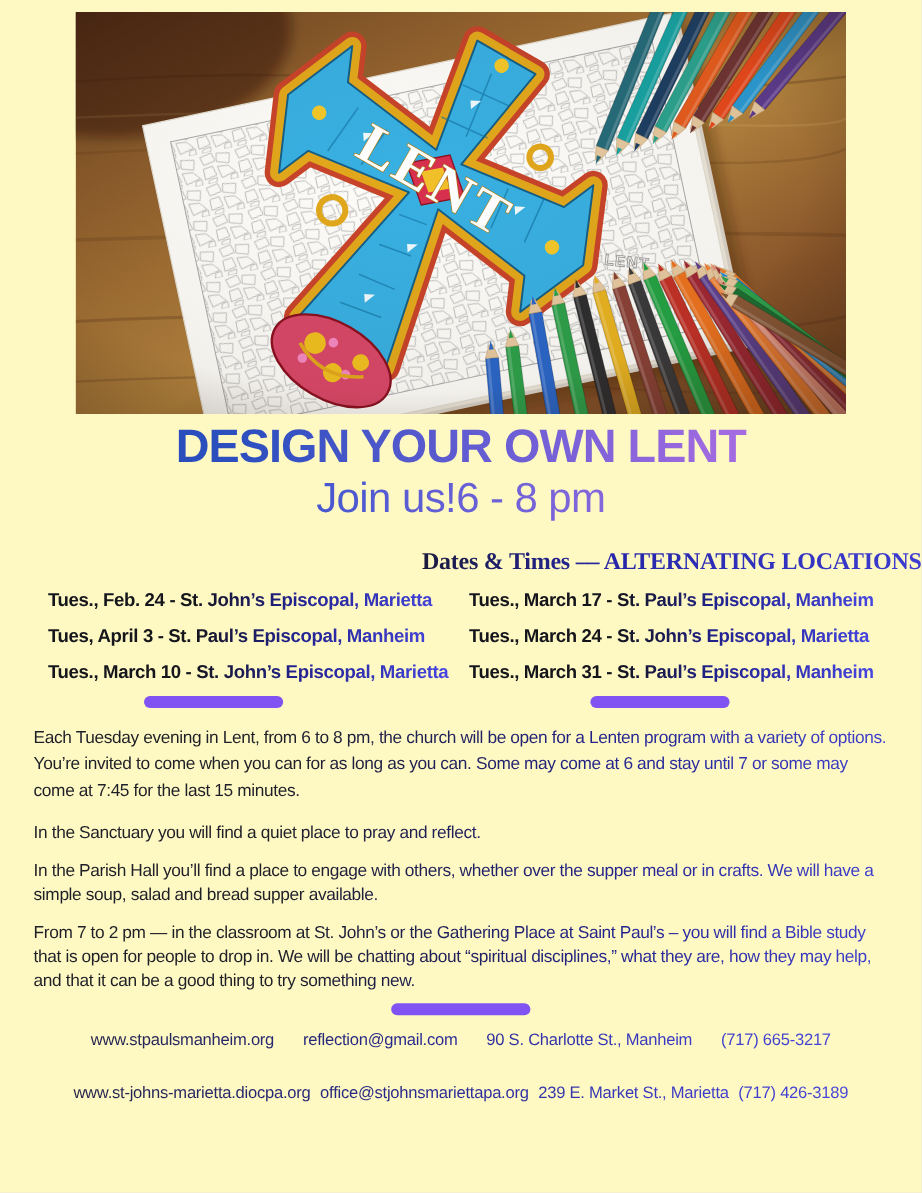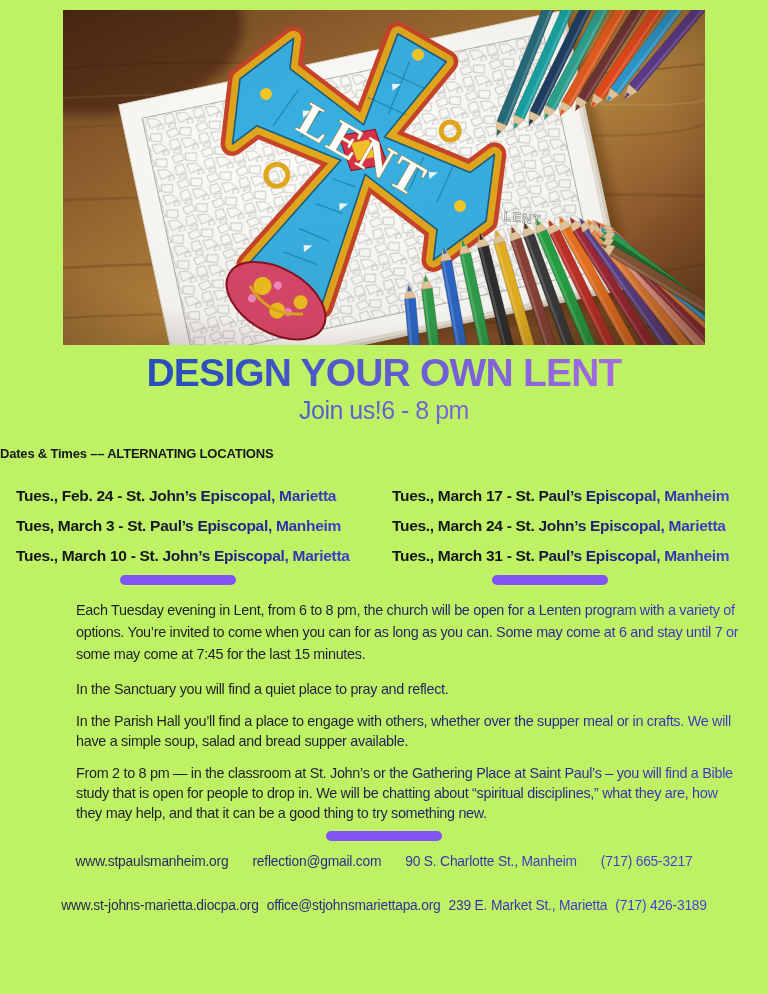--- a/index.html
+++ b/index.html
@@ -1,20 +1,20 @@
 <!DOCTYPE html>
 <html><head>
 <meta charset="utf-8">
 <style>
   * { margin:0; padding:0; box-sizing:border-box; }
   html,body { background:#e9e3da; }
   body { font-family:"Liberation Sans", sans-serif; }
   .flyer {
     position:relative; width:768px; height:994px; margin:0 auto;
-    background:#bef264; overflow:hidden;
+    background:#fef9c3; overflow:hidden;
   }
   .photo-wrap { width:642px; height:335px; margin:10px auto 0; }
   
   .gt { background-image:var(--g); -webkit-background-clip:text; background-clip:text; color:transparent; }
   @supports not ((-webkit-background-clip:text) or (background-clip:text)) {
     .gt { background-image:none !important; color:#23237e; }
   }
   .t-title { --g:linear-gradient(90deg,#1a47b2 0%,#2f50c0 28%,#6b5ed4 55%,#a06ae0 78%,#cb79ec 100%); }
   .t-sub   { --g:linear-gradient(90deg,#2b54cc 0%,#4858d0 35%,#8a68dc 68%,#bb75e6 100%); }
   .t-head  { --g:linear-gradient(90deg,#17171e 0%,#17171e 40%,#2626a8 66%,#3c3cd2 100%); }
@@ -22,32 +22,32 @@
   .t-body  { --g:linear-gradient(90deg,#1f1f27 0%,#1f1f27 30%,#23238c 66%,#4242d8 100%); }
   .t-call  { --g:linear-gradient(90deg,#15151e 0%,#1b1b5e 45%,#2d2db4 72%,#4444dc 100%); }
   .t-foot  { --g:linear-gradient(90deg,#23233a 0%,#28288e 45%,#3b3bc8 75%,#4848e0 100%); }
 
   .title {
     margin-top:8px; text-align:center; font-size:39px; font-weight:bold;
     letter-spacing:-0.8px; line-height:1.05;
   }
   .subtitle {
     margin-top:2px; display:flex; justify-content:center; align-items:baseline;
-    font-size:25px; letter-spacing:-0.5px; line-height:1.12;
+    font-size:35px; letter-spacing:-0.5px; line-height:1.12;
   }
-  .dates-header { margin-top:22px; text-align:left; font-size:13px; font-weight:bold; letter-spacing:-0.2px; }
-  .dates-grid { display:flex; padding:0 16px; margin-top:20px; gap:16px;justify-content:flex-end; }
+  .dates-header { margin-top:22px; text-align:right; font-size:20px; font-weight:bold; letter-spacing:-0.2px;font-family:Liberation Serif, serif; }
+  .dates-grid { display:flex; padding:0 40px; margin-top:6px; gap:16px;justify-content:flex-end; }
   .dates-col { flex:1 1 50%; }
   .date-row { font-size:15.5px; font-weight:bold; line-height:30px; letter-spacing:-0.3px; white-space:nowrap; }
   .bars { display:flex; margin-top:4px; }
   .bars > div { flex:1 1 50%; display:flex; justify-content:center; }
   .bar { width:116px; height:10px; border-radius:5px; background:#8153f2; }
   .bar-left { transform:translateX(-14px); }
   .bar-right { transform:translateX(-26px); }
-  .para { padding:0 28px; font-size:14.4px; line-height:22px; letter-spacing:-0.3px;margin-left:48px; }
+  .para { padding:0 28px; font-size:14.4px; line-height:22px; letter-spacing:-0.3px; }
   .p-intro { margin-top:14px; }
   .callout { margin-top:9px; text-align:center; font-size:15px; font-weight:bold; letter-spacing:-0.3px; }
   .p-sanctuary { margin-top:14px; line-height:20px; }
   .p-parish { margin-top:12px; line-height:20px; }
   .p-bible { margin-top:12px; line-height:20px; }
   .info-bar-row { display:flex; justify-content:center; margin-top:8px; }
   .info-heading { margin-top:7px; text-align:center; font-size:17px; font-weight:bold; color:#9d5ef2; letter-spacing:-0.2px; }
   .contact-row { display:flex; justify-content:center; align-items:baseline; font-size:13.8px; letter-spacing:-0.2px; white-space:nowrap; }
   .contact-row.first { margin-top:13px; gap:24px; }
   .contact-row.second { margin-top:29px; gap:8px; }
@@ -353,21 +353,21 @@
 
   <div class="dates-header gt t-head">
     <span>Dates &amp; Times ––</span>
     <span> </span>
     <span>ALTERNATING LOCATIONS</span>
   </div>
 
   <div class="dates-grid">
     <div class="dates-col">
       <div class="date-row gt t-date">Tues., Feb. 24 - St. John’s Episcopal, Marietta</div>
-      <div class="date-row gt t-date">Tues, March 3 - St. Paul’s Episcopal, Manheim</div>
+      <div class="date-row gt t-date">Tues, April 3 - St. Paul’s Episcopal, Manheim</div>
       <div class="date-row gt t-date">Tues., March 10 - St. John’s Episcopal, Marietta</div>
     </div>
     <div class="dates-col">
       <div class="date-row gt t-date">Tues., March 17 - St. Paul’s Episcopal, Manheim</div>
       <div class="date-row gt t-date">Tues., March 24 - St. John’s Episcopal, Marietta</div>
       <div class="date-row gt t-date">Tues., March 31 - St. Paul’s Episcopal, Manheim</div>
     </div>
   </div>
 
   <div class="bars">
@@ -379,21 +379,21 @@
       </div>
   </div>
 
   <p class="para p-intro gt t-body">Each Tuesday evening in Lent, from 6 to 8 pm, the church will be open for a Lenten program with a variety of options. You’re invited to come when you can for as long as you can. Some may come at 6 and stay until 7 or some may come at 7:45 for the last 15 minutes.</p>
 
 
   <p class="para p-sanctuary gt t-body">In the Sanctuary you will find a quiet place to pray and reflect.</p>
 
   <p class="para p-parish gt t-body">In the Parish Hall you’ll find a place to engage with others, whether over the supper meal or in crafts. We will have a simple soup, salad and bread supper available.</p>
 
-  <p class="para p-bible gt t-body">From 2 to 8 pm  — in the classroom at St. John’s or the Gathering Place at Saint Paul’s – you will find a Bible study that is open for people to drop in. We will be chatting about “spiritual disciplines,” what they are, how they may help, and that it can be a good thing to try something new.</p>
+  <p class="para p-bible gt t-body">From 7 to 2 pm  — in the classroom at St. John’s or the Gathering Place at Saint Paul’s – you will find a Bible study that is open for people to drop in. We will be chatting about “spiritual disciplines,” what they are, how they may help, and that it can be a good thing to try something new.</p>
 
   <div class="info-bar-row">
       <div class="bar"></div>
     </div>
 
   <div class="contact-row first gt t-foot">
     <span>www.stpaulsmanheim.org</span>
     <span>reflection@gmail.com</span>
     <span>90 S. Charlotte St., Manheim</span>
     <span>(717) 665-3217</span>

